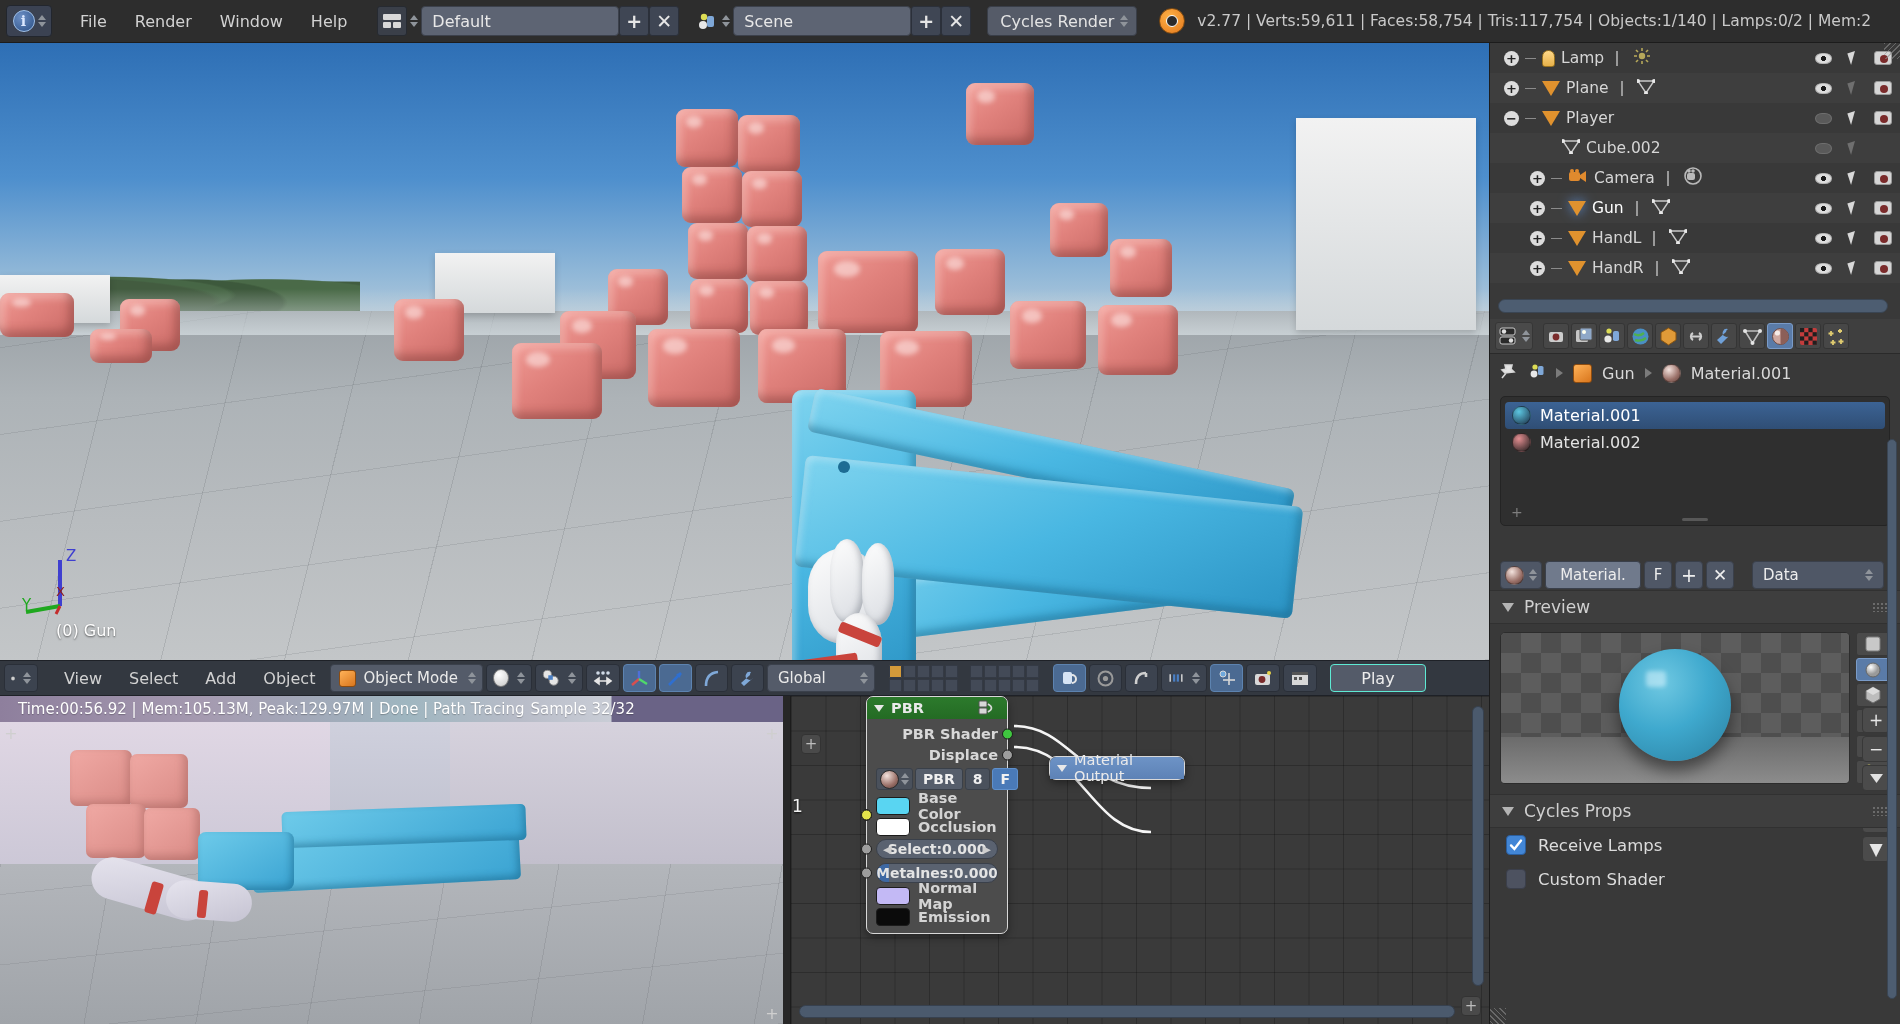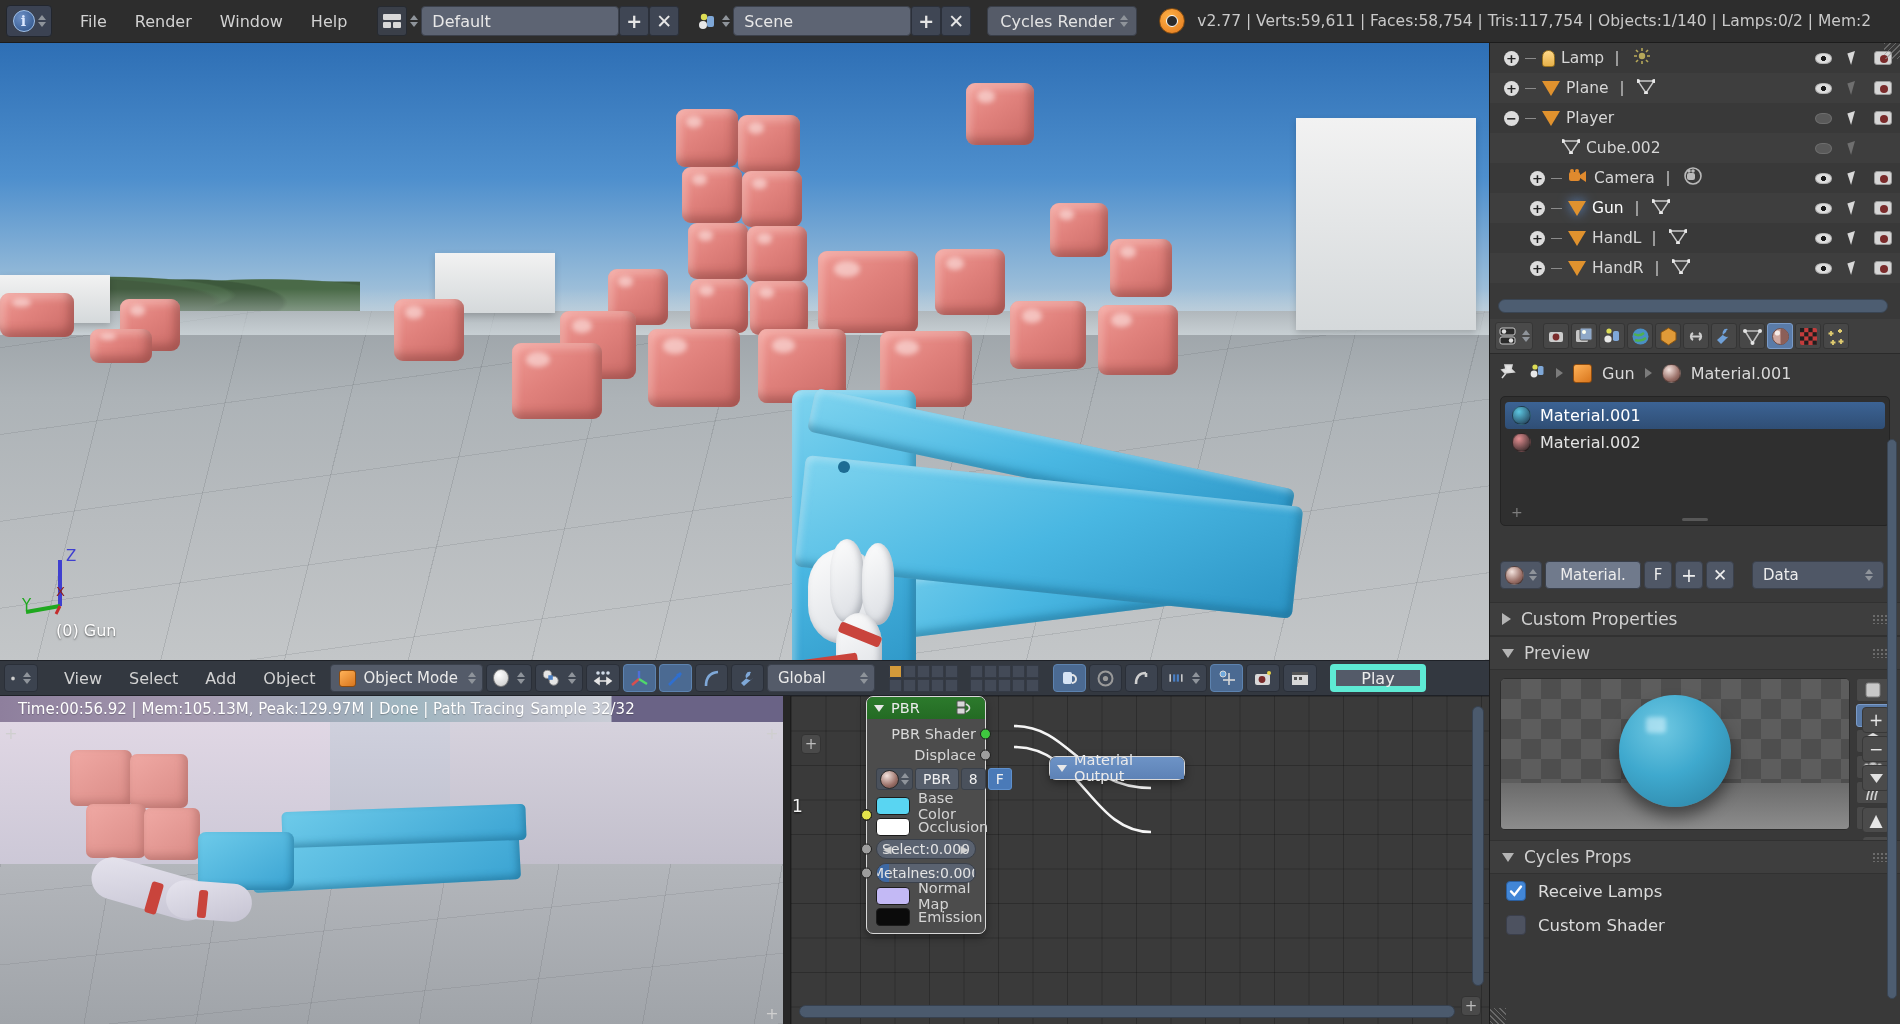--- a/index.html
+++ b/index.html
@@ -164,21 +164,21 @@
   .lay-grid b{ background:#434a57; border:1px solid #343a45; border-radius:1px; }
   .lay-grid b.on{ background:#d39a3a; }
   .global-sel{
     height:28px;min-width:108px;background:#545b69;border-radius:4px;
     display:flex;align-items:center;justify-content:space-between;padding:0 6px 0 10px;
     color:#eaeaea;font-size:15px;border:1px solid #3a404b;
   }
   .play-btn{
     height:28px; min-width:96px; background:#545b69; border-radius:4px;
     display:flex;align-items:center;justify-content:center; color:#ededed;
-    font-size:16px; border:6px solid #5eead4; margin-left:10px;text-align:right;
+    font-size:16px; border:1px solid #5eead4; margin-left:10px;text-align:right;
   }
 
   
   .renderbar{
     position:absolute; left:0; top:696px; width:783px; height:26px;
     background:linear-gradient(to right,#8e7f9d 0%,#a59ab0 26%,#9fb6c0 52%,#b8bcc8 66%,#c9cdd6 78%,#6a6386 78.2%,#6a6386 100%);
     display:flex; align-items:center; padding-left:18px; overflow:hidden;
   }
   .renderbar span{ color:#fff; font-size:15px; white-space:nowrap; text-shadow:0 1px 1px rgba(0,0,0,.25); }
   .renderimg{
@@ -782,21 +782,21 @@
     <div class="red-band" style="left:198px;top:168px;width:9px;height:28px;transform:rotate(6deg);"></div>
     <div class="ri-corner" style="left:4px;top:4px;">+</div>
     <div class="ri-corner" style="right:4px;top:4px;">+</div>
     <div class="ri-corner" style="right:4px;bottom:4px;">+</div>
   </div>
 
   <div class="nodeeditor">
     <div class="nodegrid"></div>
     <div class="ne-plus" style="left:10px;top:38px;">+</div>
 
-    <div class="node" style="left:75px;top:0px;width:120px;">
+    <div class="node" style="left:75px;top:0px;width:142px;font-weight:bold;">
       <div class="node-head green">
         <span class="caret-d"></span>
         <span>PBR</span>
         <svg width="22" height="16" viewBox="0 0 22 16" style="margin-left:auto">
           <rect x="1" y="1" width="8" height="6" rx="1" fill="#d8d8d8" stroke="#555"></rect>
           <rect x="1" y="8" width="8" height="6" rx="1" fill="#d8d8d8" stroke="#555"></rect>
           <path d="M10 4 q7 4 0 8" stroke="#d8d8d8" stroke-width="1.6" fill="none"></path>
         </svg>
       </div>
       <div class="node-body">
@@ -1203,25 +1203,20 @@
       <div style="width:12px"></div>
       <div class="mr dataf">
         <span>Data</span>
         <span class="tri-ud">
             <i class="u"></i>
             <i class="d"></i>
           </span>
       </div>
     </div>
 
-    <div class="panel-head" style="margin-top:12px">
-      <span class="ph-caret-r"></span>
-      <span>Custom Properties</span>
-      <span class="ph-grip"></span>
-    </div>
 
     <div class="panel-head">
       <span class="ph-caret-d"></span>
       <span>Preview</span>
       <span class="ph-grip"></span>
     </div>
 
     <div class="preview-area">
       <div class="prev-img">
         <div class="checker"></div>

